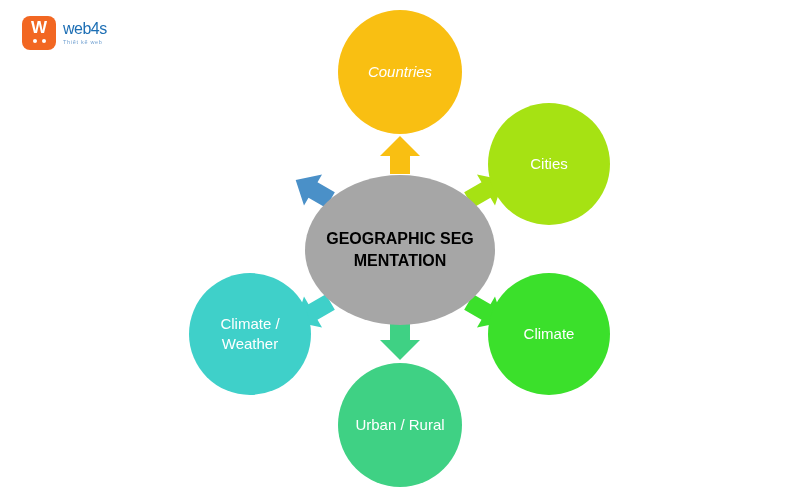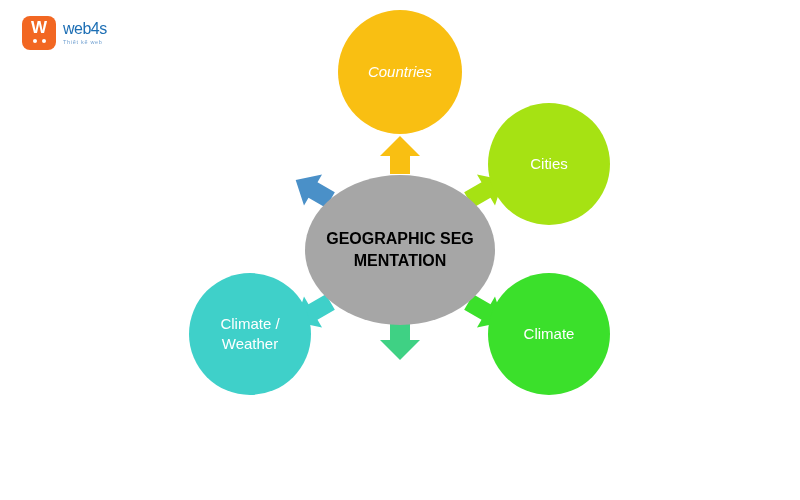--- a/index.html
+++ b/index.html
@@ -203,20 +203,23 @@
   </div>
 
   <div class="node" id="node-cities" style="background:#A6E213;">
     <span>Cities</span>
   </div>
 
   <div class="node" id="node-villages" style="background:#3BE02B;">
     <span>Climate</span>
   </div>
 
+  <div class="node" id="node-urban" style="background:#3FD184;">
+    <span>Urban / Rural</span>
+  </div>
 
   <div class="node" id="node-climate" style="background:#3FD0C9;justify-content:flex-end;">
     <span>Climate / Weather</span>
   </div>
 
 
   <div id="center-node">
     <div id="center-label">GEOGRAPHIC SEGMENTATION</div>
   </div>
 

